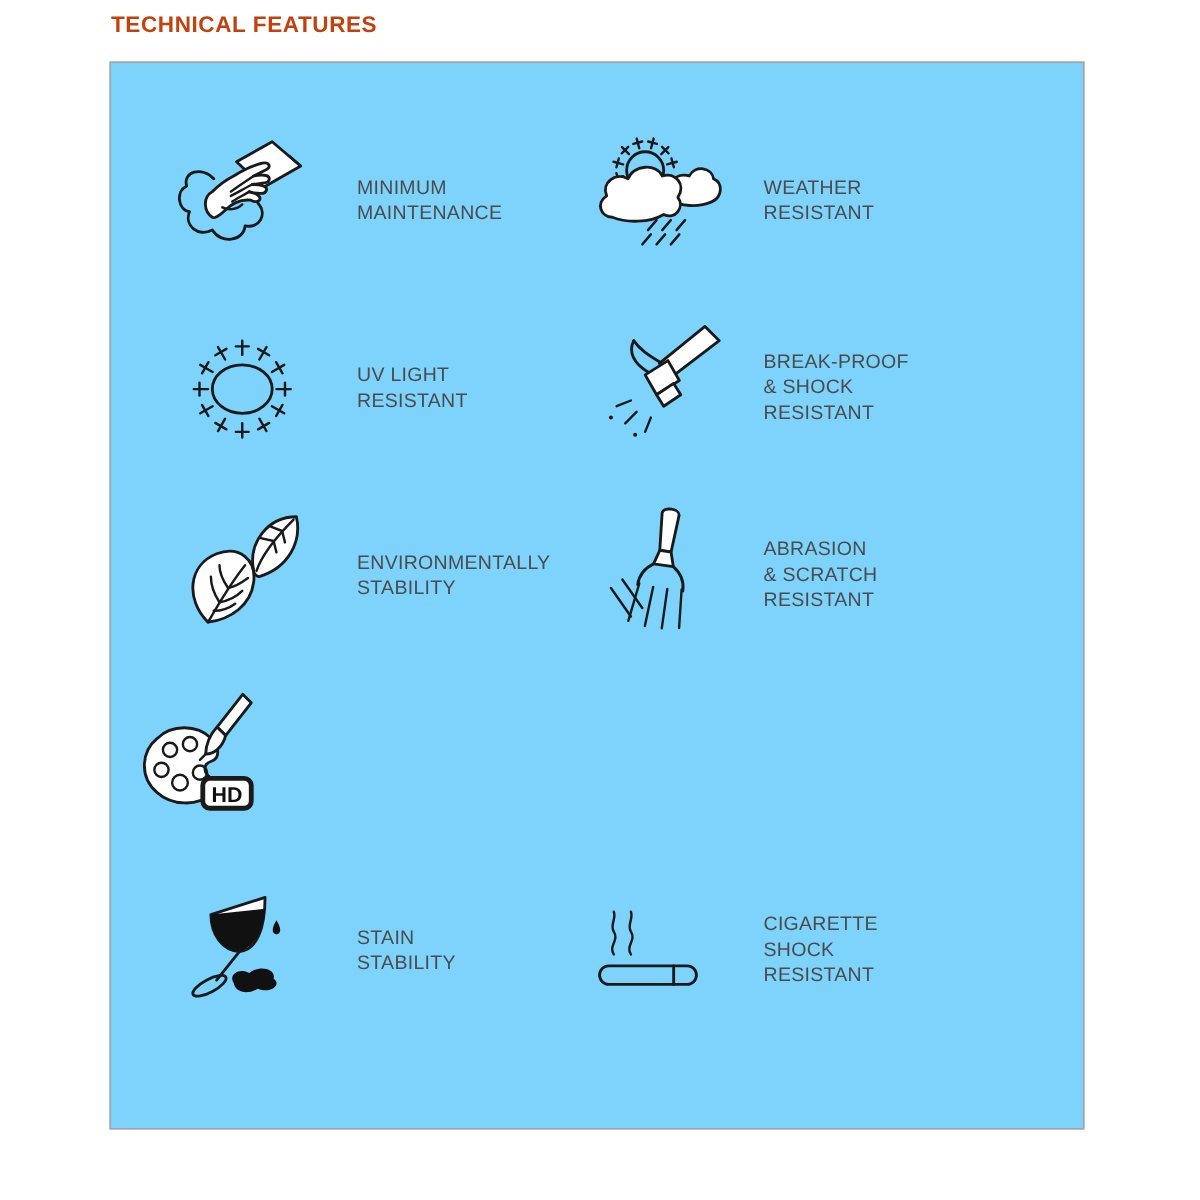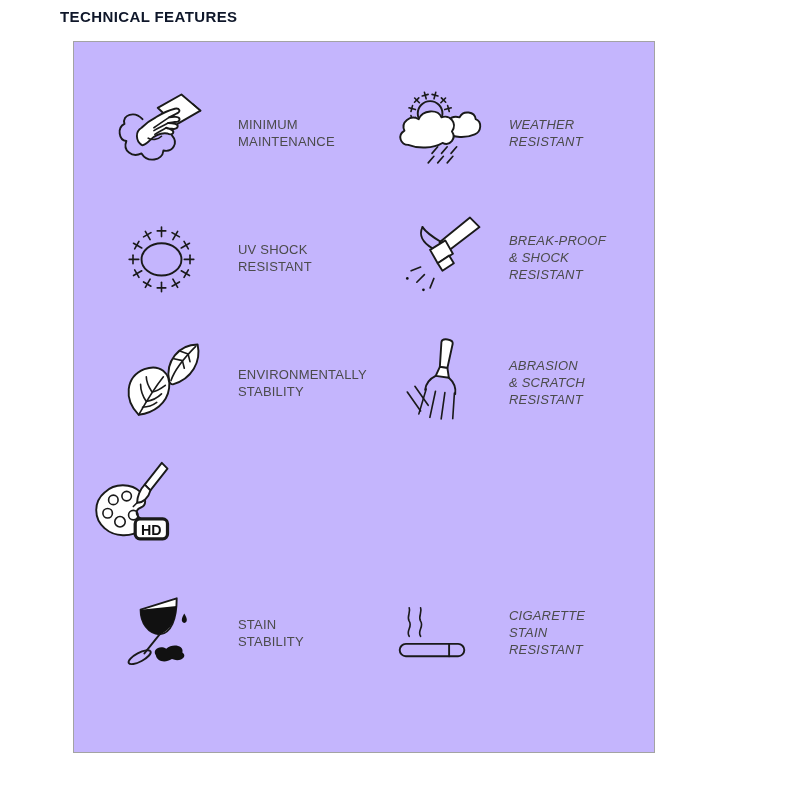--- a/index.html
+++ b/index.html
@@ -1,28 +1,28 @@
 <!DOCTYPE html>
 <html><head>
 <meta charset="utf-8">
 <style>
   html,body{margin:0;padding:0;background:#ffffff;width:800px;height:800px;
     font-family:"Liberation Sans", sans-serif;}
   .stage{position:relative;width:800px;height:800px;background:#fff;overflow:hidden;}
-  .page-title{position:absolute;left:60px;top:8px;font-size:15px;font-weight:bold;
-    color:#0f172a;letter-spacing:0.4px;}
-  .panel{position:absolute;left:73px;top:41px;width:582px;height:712px;
-    border:1px solid #a3a3a3;box-sizing:border-box;background:#c4b5fd;padding-top:28px;}
+  .page-title{position:absolute;left:74px;top:8px;font-size:15px;font-weight:bold;
+    color:#c2410c;letter-spacing:0.4px;}
+  .panel{position:absolute;left:73px;top:41px;width:650px;height:712px;
+    border:1px solid #a3a3a3;box-sizing:border-box;background:#7dd3fc;padding-top:28px;}
   .row{display:flex;height:125px;align-items:center;}
   .cell{display:flex;align-items:center;box-sizing:border-box;}
   .cell-left{width:312px;padding-left:40px;}
   .cell-right{flex:1;padding-left:8px;}
   .icon-box{width:95px;height:95px;flex:0 0 95px;display:flex;align-items:flex-start;justify-content:center;}
   .cell-left .feature-label{margin-left:29px;}
-  .cell-right .feature-label{margin-left:20px;font-style:italic;}
+  .cell-right .feature-label{margin-left:20px;}
   .feature-label{font-size:13px;line-height:17px;color:#4b4b4b;letter-spacing:0.2px;
     white-space:pre-line;}
   svg.icon{width:95px;height:95px;display:block;}
   svg.icon *{stroke:#1a1a1a;stroke-width:2;fill:none;stroke-linecap:round;stroke-linejoin:round;}
   svg.icon .thin{stroke-width:1.7;}
   svg.icon .wfill{fill:#ffffff;}
   svg.icon .ink{fill:#111111;stroke:none;}
   svg.icon .thick{stroke-width:3.4;}
   svg.icon .badge-text{fill:#111111;stroke:none;font-family:"Liberation Sans",sans-serif;
     font-weight:bold;font-size:15px;}
@@ -105,21 +105,21 @@
             <use href="#uvray" transform="rotate(120 50 52)"></use>
             <use href="#uvray" transform="rotate(150 50 52)"></use>
             <use href="#uvray" transform="rotate(180 50 52)"></use>
             <use href="#uvray" transform="rotate(210 50 52)"></use>
             <use href="#uvray" transform="rotate(240 50 52)"></use>
             <use href="#uvray" transform="rotate(270 50 52)"></use>
             <use href="#uvray" transform="rotate(300 50 52)"></use>
             <use href="#uvray" transform="rotate(330 50 52)"></use>
           </svg>
         </div>
-        <div class="feature-label">UV SHOCK
+        <div class="feature-label">UV LIGHT
 RESISTANT</div>
       </div>
       <div class="cell cell-right">
         <div class="icon-box">
           <svg class="icon" viewBox="0 0 100 100" aria-hidden="true">
 
             <path d="M40,40 C30,34 26,26 30,18"></path>
             <path d="M50,34 C40,28 34,24 30,18"></path>
 
             <path class="wfill" d="M80,8 L90,18 L56,44 L48,34 Z"></path>
@@ -228,19 +228,19 @@
           <svg class="icon" viewBox="0 0 100 100" aria-hidden="true">
 
             <path class="thin" d="M16,54 C12,48 20,44 16,38 C13,33 18,29 16,24"></path>
             <path class="thin" d="M28,54 C24,48 32,44 28,38 C25,33 30,29 28,24"></path>
 
             <rect x="6" y="62" width="68" height="13" rx="6.5"></rect>
             <line x1="58" y1="62" x2="58" y2="75"></line>
           </svg>
         </div>
         <div class="feature-label">CIGARETTE
-STAIN
+SHOCK
 RESISTANT</div>
       </div>
     </div>
 
   </div>
 </div>
 
 </body></html>

